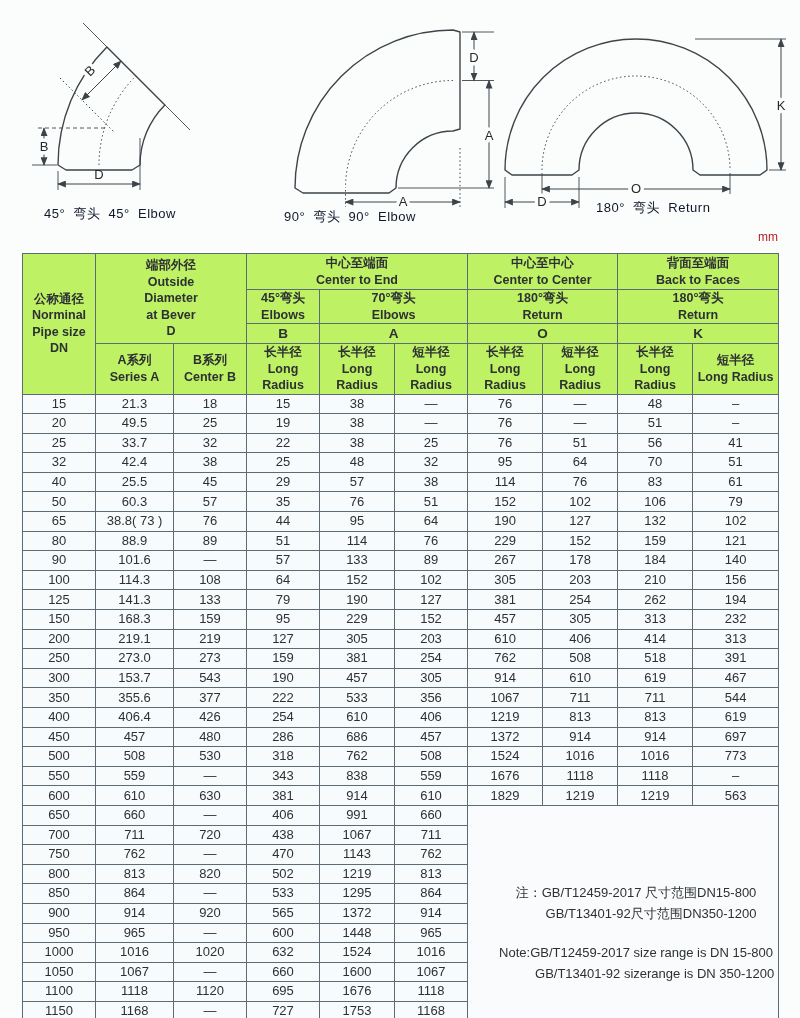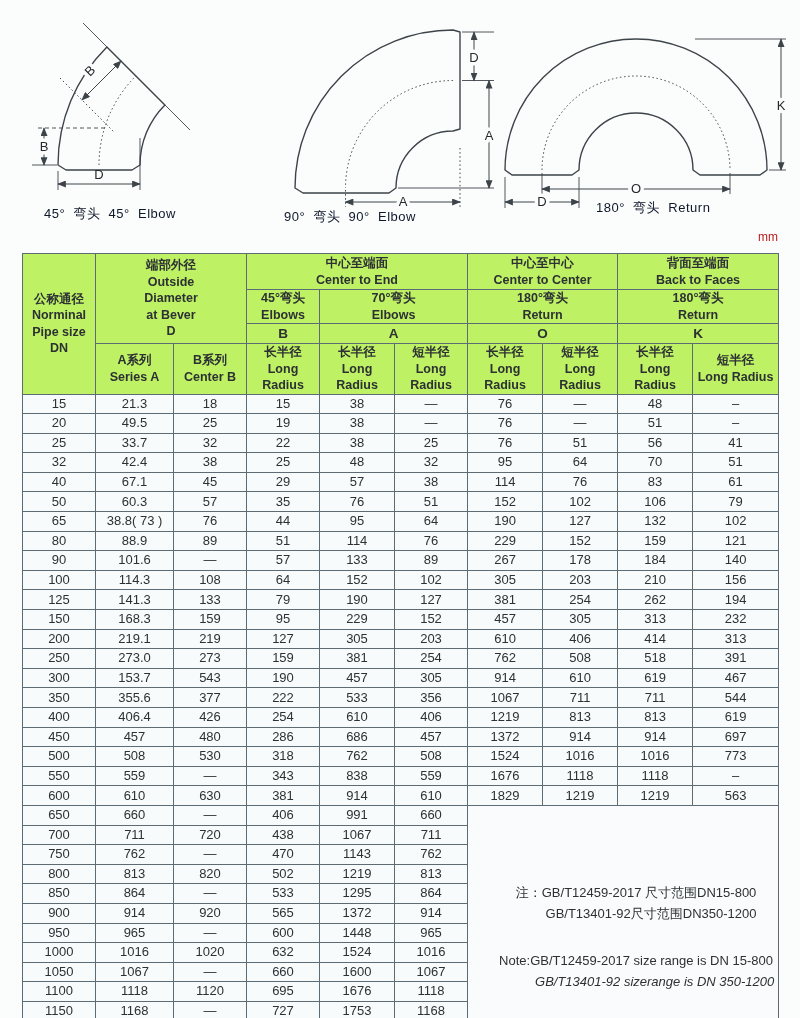--- a/index.html
+++ b/index.html
@@ -21,22 +21,22 @@
   .unit{width:756px;margin:0 0 9px 22px;text-align:right;font-size:12px;color:#b91c1c;}
   table{border-collapse:collapse;table-layout:fixed;width:756px;margin-left:22px;background:#f8fbfc;}
   th,td{border:1px solid #5d6b74;text-align:center;vertical-align:middle;padding:0;}
   th{background:#bef264;font-weight:bold;font-size:12.5px;line-height:1.32;white-space:pre-line;}
   td{font-size:13px;height:18.6px;line-height:1.1;}
   tr.hr1{height:36px;} tr.hr2{height:33px;} tr.hr3{height:20px;} tr.hr4{height:28px;}
   th.sym{font-size:13.5px;}
   td.note-cell{text-align:center;vertical-align:top;padding:76px 4px 6px 30px;font-size:13px;background:#f9fbfc;}
   .note-line{line-height:21px;white-space:pre;}
   .indent-cn{padding-left:30px;}
-  .en-top{margin-top:26px;}
-  .indent-en{padding-left:37px;font-style:italic;}
+  .en-top{margin-top:18px;}
+  .indent-en{padding-left:37px;}
 </style>
 </head>
 <body>
 
 <div class="figures">
 
   <svg class="fig" style="left:30px;top:18px" width="235" height="180" viewBox="0 0 235 180">
     <defs>
       <marker id="ar1" viewBox="0 0 10 8" refX="9" refY="4" markerWidth="9" markerHeight="7" orient="auto-start-reverse">
         <path d="M0,0 L10,4 L0,8 z" fill="#3d4449"></path>
@@ -220,21 +220,21 @@
         <td>25</td>
         <td>48</td>
         <td>32</td>
         <td>95</td>
         <td>64</td>
         <td>70</td>
         <td>51</td>
       </tr>
       <tr>
         <td>40</td>
-        <td>67.1</td>
+        <td>25.5</td>
         <td>45</td>
         <td>29</td>
         <td>57</td>
         <td>38</td>
         <td>114</td>
         <td>76</td>
         <td>83</td>
         <td>61</td>
       </tr>
       <tr>

